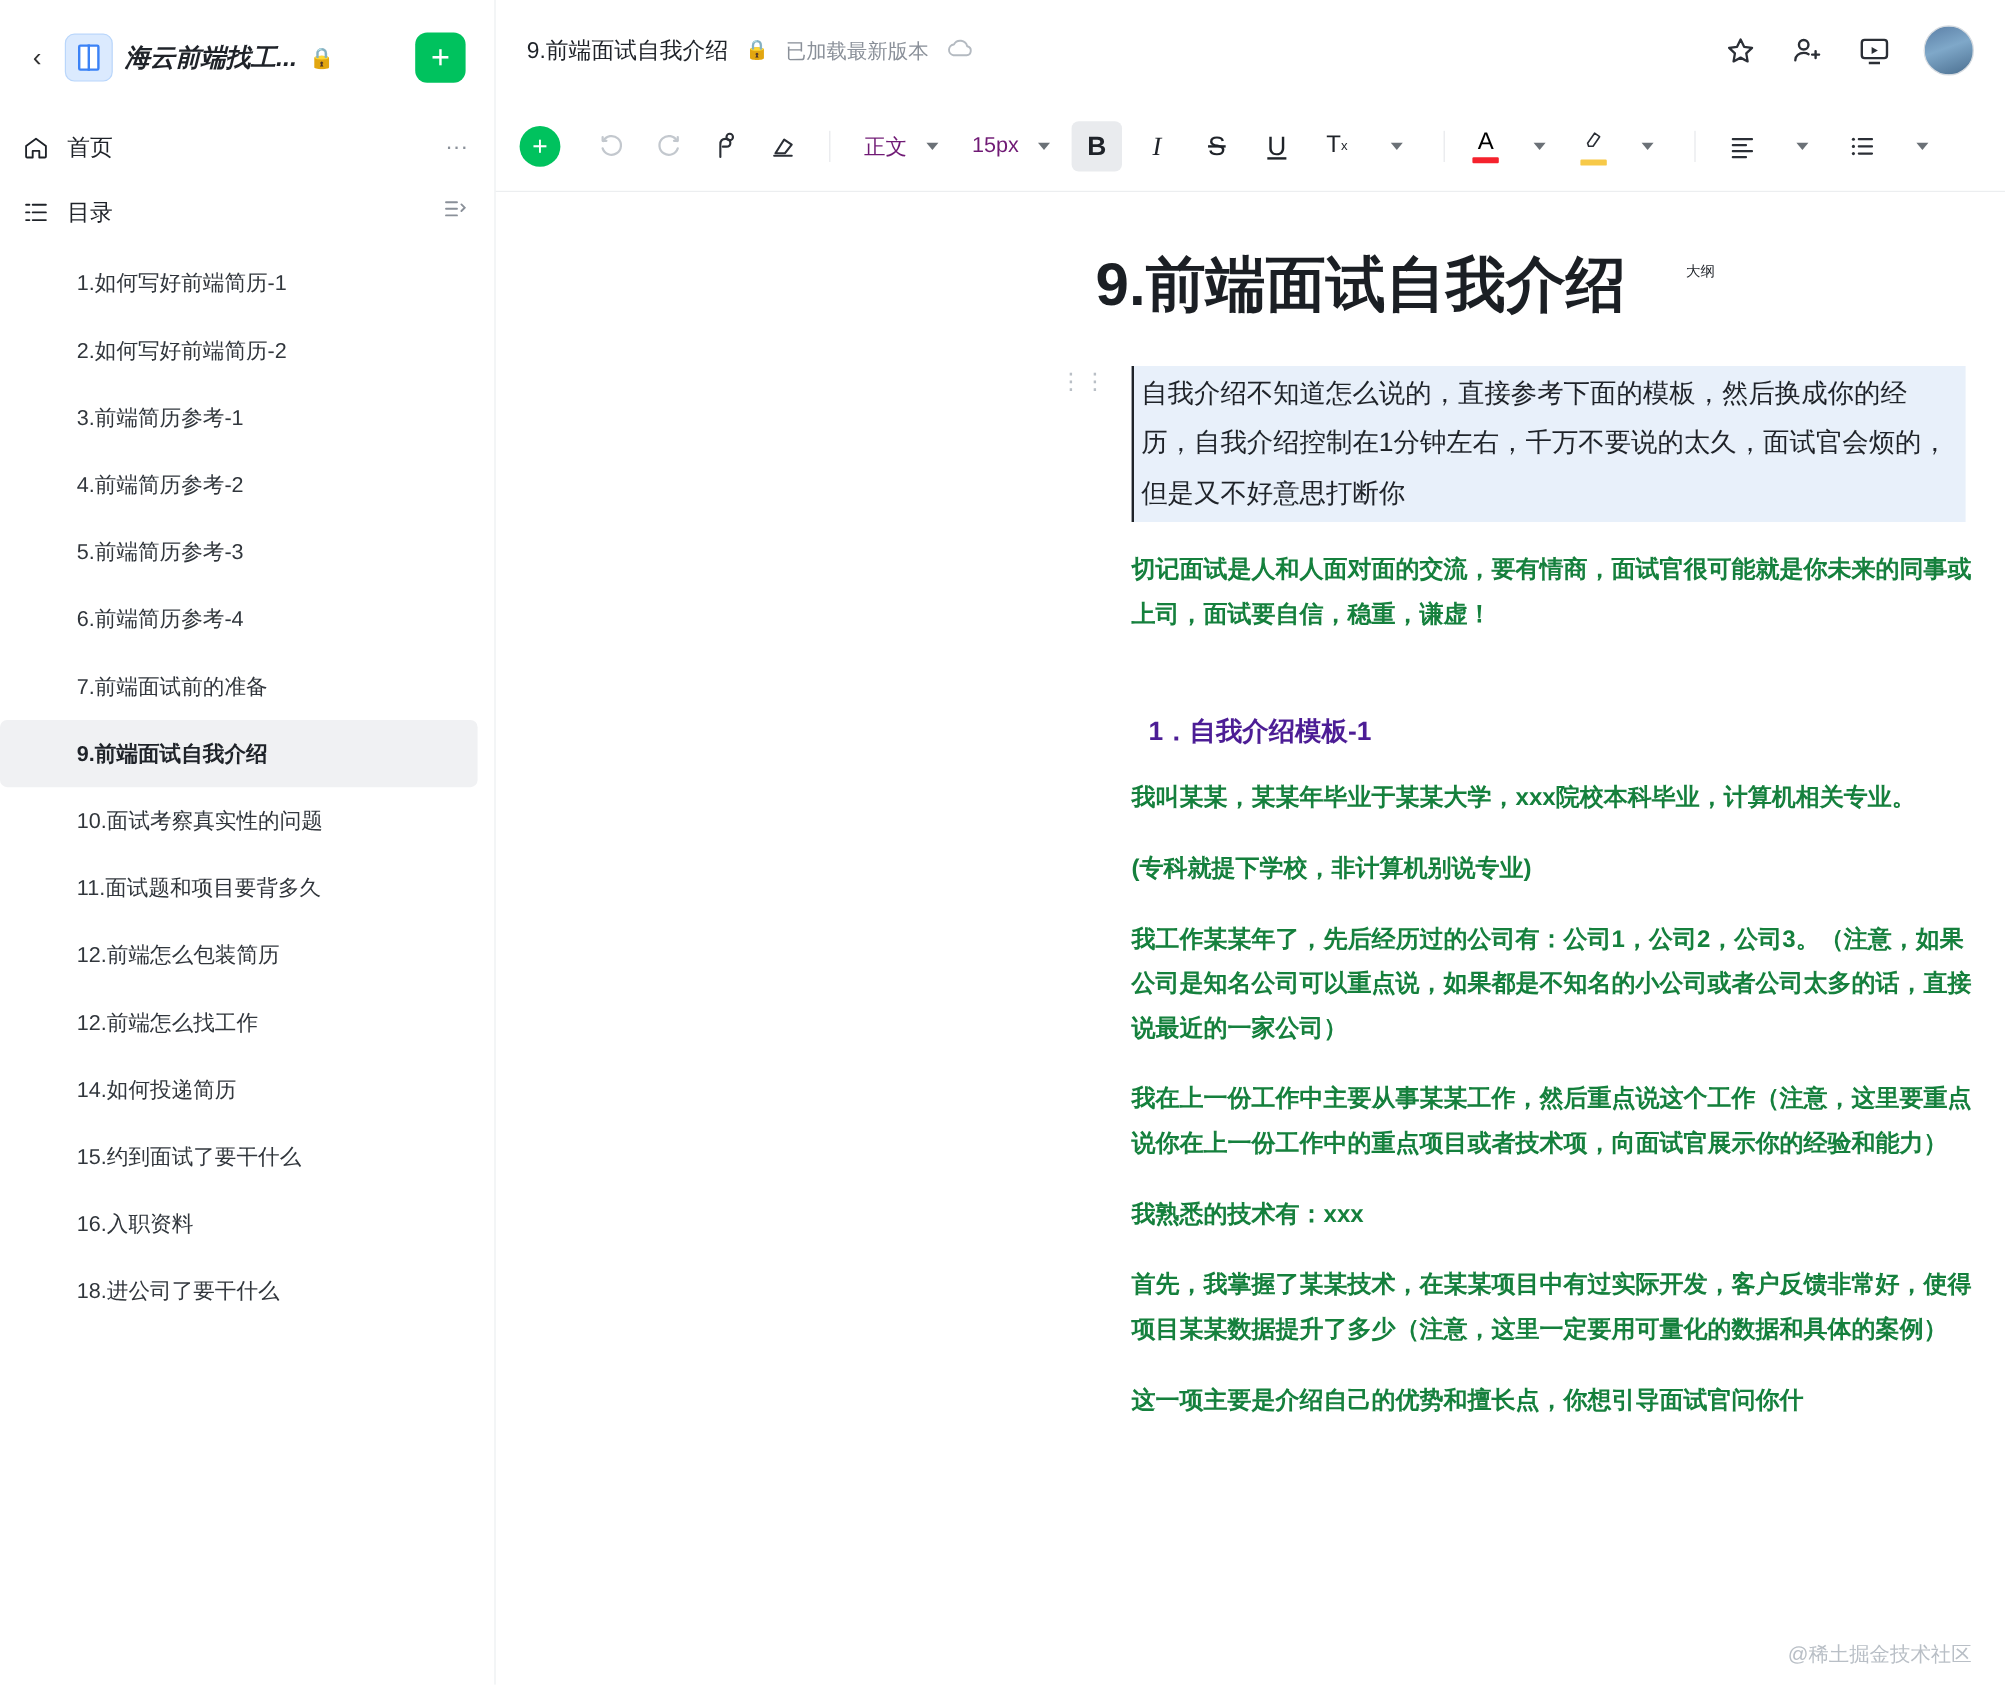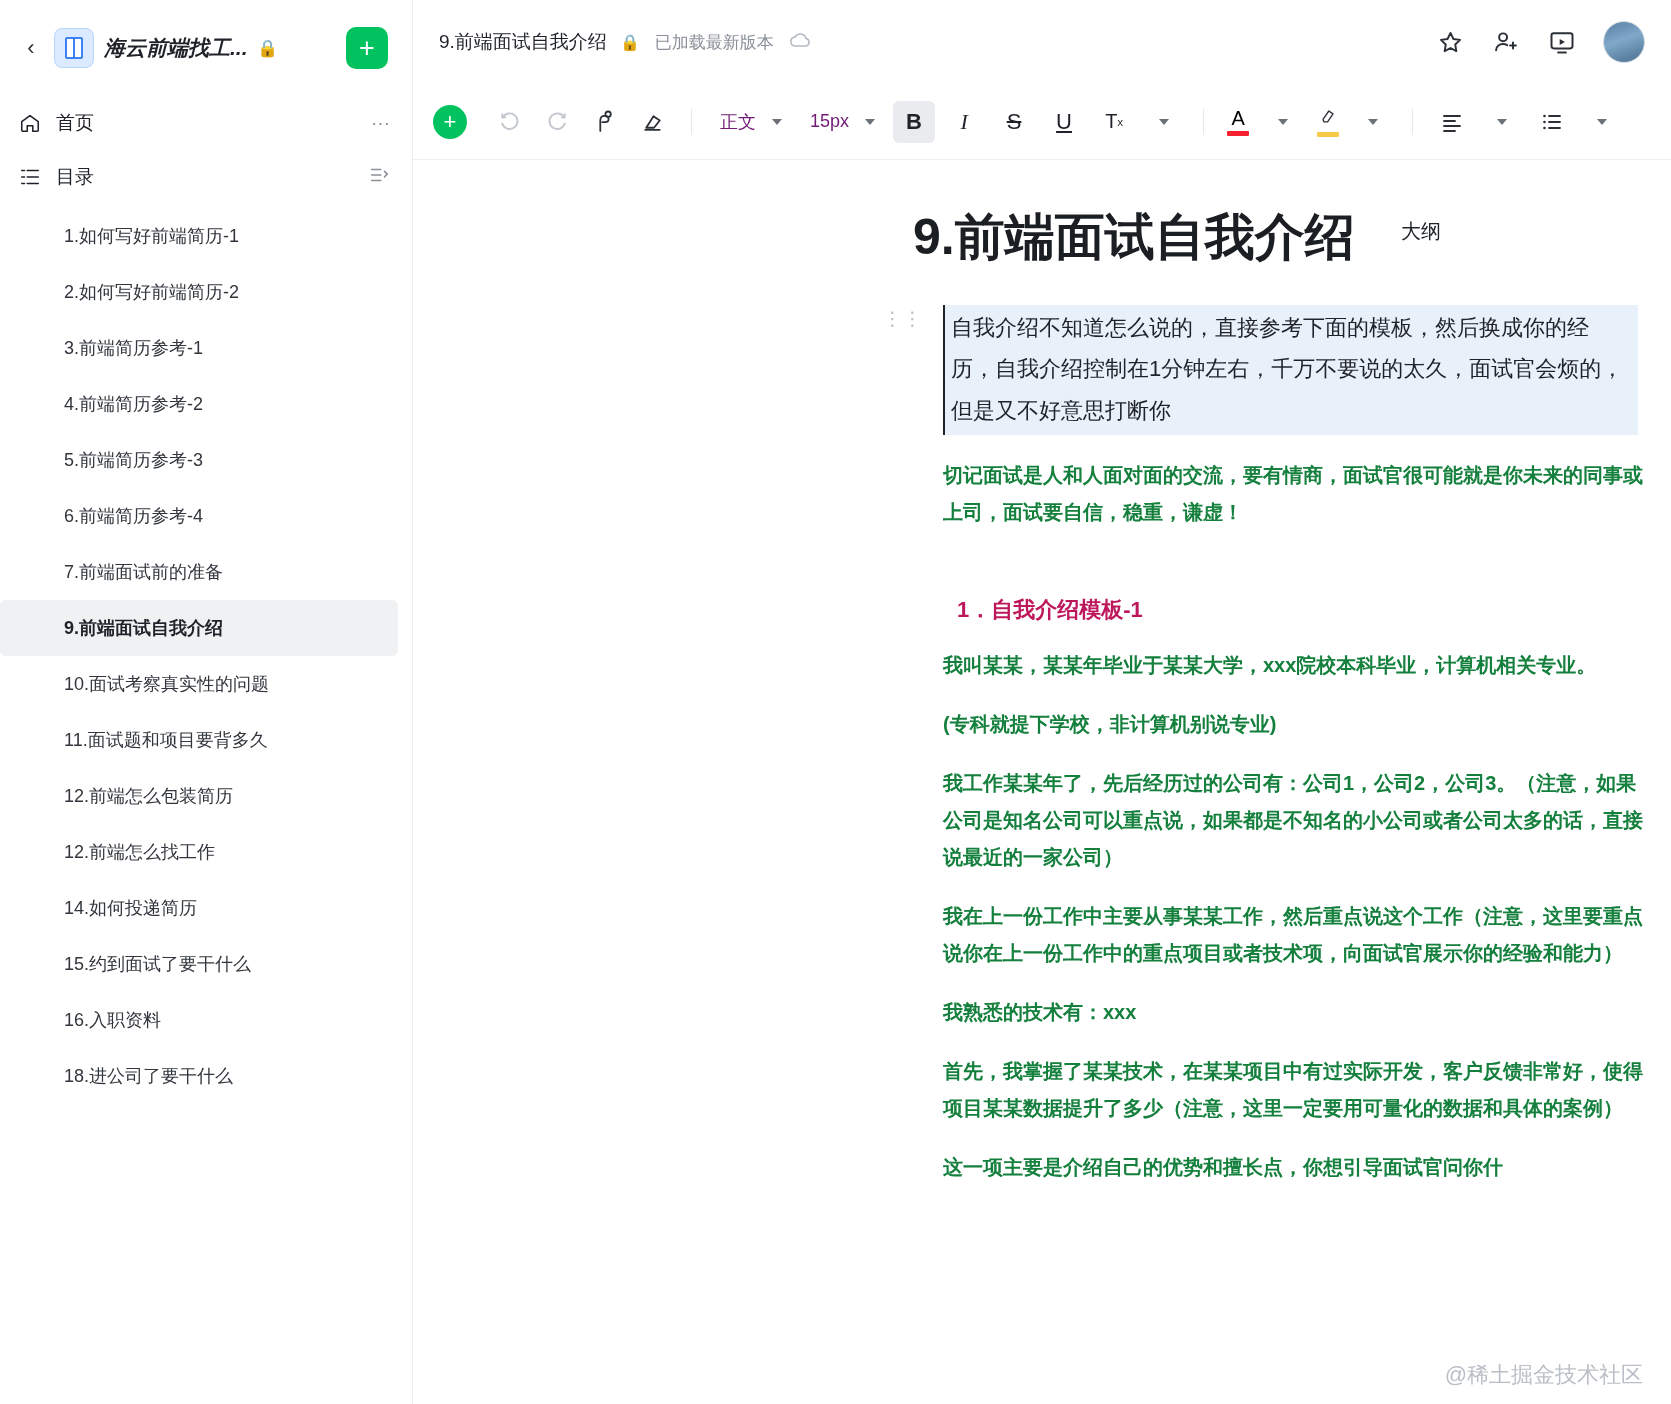--- a/index.html
+++ b/index.html
@@ -158,30 +158,30 @@
     border-left: 2px solid #1f2329;
     max-width: 695px;
   }
   .hl-para b { font-weight: 400; }
   .para {
     font-size: 20px; line-height: 1.85; color: #15803d;
     margin-top: 22px; max-width: 700px; font-weight: bold;
   }
   .spacer { height: 34px; }
   .list-h {
-    font-size: 22px; font-weight: 700; color: #be185d;
+    font-size: 22px; font-weight: 700; color: #4c1d95;
     margin: 30px 0 14px 14px;
   }
   .outline {
-    position: absolute; right: 230px; top: 58px;
-    font-size: 20px; color: #1f2329;
+    position: absolute; right: 242px; top: 58px;
+    font-size: 12px; color: #1f2329;
   }
   .watermark {
     position: absolute; right: 28px; bottom: 14px;
-    font-size: 22px; color: #b9bfc6;
+    font-size: 17px; color: #b9bfc6;
   }
 </style>
 </head>
 <body>
 
 <div class="app">
 
   <aside class="sidebar">
     <div class="sb-top">
       <div class="back-arrow">‹</div>

